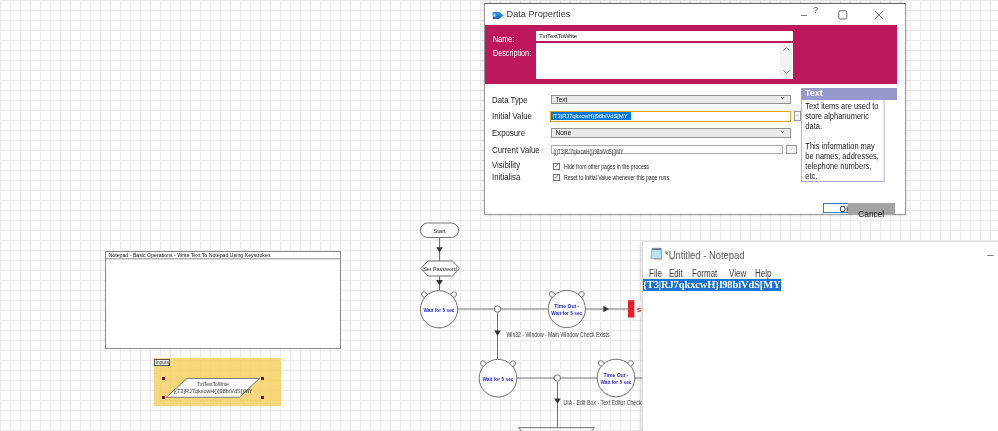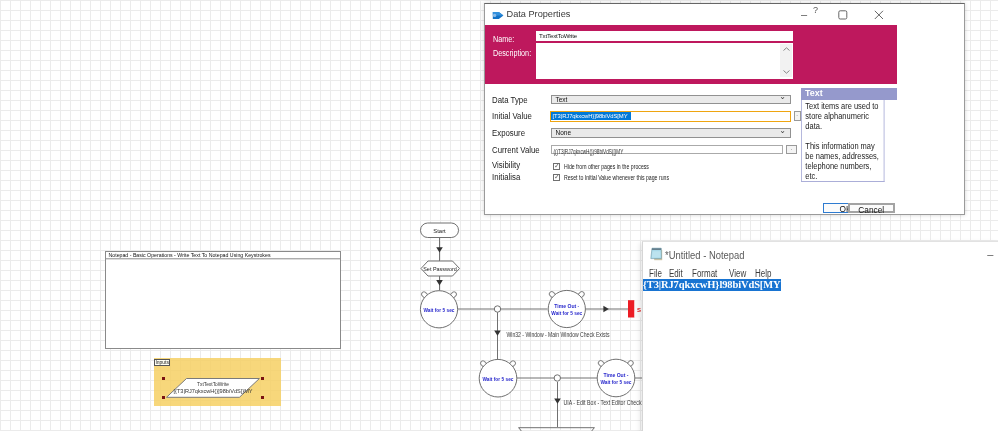--- a/index.html
+++ b/index.html
@@ -16,21 +16,21 @@
   
   #procbox { position:absolute; left:104.7px; top:250.6px; width:236.7px; height:98.4px;
     background:#fff; border:1px solid #8a8a8a; }
   
   #inputs { position:absolute; left:153.6px; top:358px; width:127.4px; height:48.4px;
     background:rgba(246,208,100,0.85); }
   #inputstab { position:absolute; left:154.2px; top:358.6px; width:16px; height:7.5px;
     background:#fffff4; border:1px solid #555; font-size:5px; line-height:5px; text-align:center; color:#222; }
   .hdl { position:absolute; width:3px; height:3px; background:#7a1212; }
   
-  #dlg { position:absolute; left:484px; top:3px; width:481px; height:211.5px;
+  #dlg { position:absolute; left:484px; top:3px; width:422px; height:211.5px;
     background:#fff; border:1px solid #9a9a9a; border-top:1px solid #666;
     box-shadow:0 0 4px rgba(0,0,0,0.18); font-size:8.5px; color:#222; }
   #dlg .titlebar { position:relative; height:21px; background:#fff; }
   #dlg .title { position:absolute; left:21.5px; top:5.2px; font-size:9.2px; color:#3a3a3a; }
   #dlgicon { position:absolute; left:7px; top:5.5px; }
   .capbtn { position:absolute; color:#555; font-size:11px; line-height:11px; }
   #dlg .blue { position:absolute; left:0; top:21px; width:411.5px; height:59px; background:#be185d; }
   #dlg .blue .lbl { position:absolute; left:8px; color:#fff; font-size:8.5px; transform:scaleX(0.85); transform-origin:left top; white-space:nowrap; }
   #nameinput { position:absolute; left:51px; top:5.5px; width:257px; height:10px; background:#fff;
     font-size:6.2px; line-height:9px; padding-left:3px; color:#111; letter-spacing:-0.2px; }
@@ -212,21 +212,21 @@
   <span class="cblbl" style="top:158.7px;">Hide from other pages in the process</span>
   <div class="cb" style="top:170px;">
       <span>✓</span>
     </div>
   <span class="cblbl" style="top:169.8px;">Reset to Initial Value whenever this page runs</span>
   <div id="infopanel">
     <div class="hd">Text</div>
     <div class="bd">Text items are used to<br>store alphanumeric<br>data.<br><br>This information may<br>be names, addresses,<br>telephone numbers,<br>etc.</div>
   </div>
   <div class="btn" style="left:313.6px; width:45.8px; border:1.5px solid #2e7bd0;margin-left:24px;">OK</div>
-  <div class="btn" style="left:362.6px; width:47.3px; border:2px solid #a3a3a3;">Cancel</div>
+  <div class="btn" style="left:362.6px; width:47.3px; border:6px solid #a3a3a3;">Cancel</div>
 </div>
 
 <div id="notepad">
   <svg style="position:absolute; left:7px; top:5px;" width="14" height="14" viewBox="0 0 14 14">
     <rect x="4.2" y="3" width="8" height="10.2" fill="#cdc4a6"></rect>
     <polygon points="2,1.2 11.2,1.2 11.4,11.6 0.8,11.6" fill="#a9d9e9" stroke="#6d99a7" stroke-width="0.6"></polygon>
     <polygon points="2,1.2 11.2,1.2 11.25,3 1.85,3" fill="#657f8c"></polygon>
     <polygon points="2.6,4.2 10.4,4.2 10.5,10.4 1.9,10.4" fill="#bce3ef"></polygon>
   </svg>
   <span class="title">*Untitled - Notepad</span>

